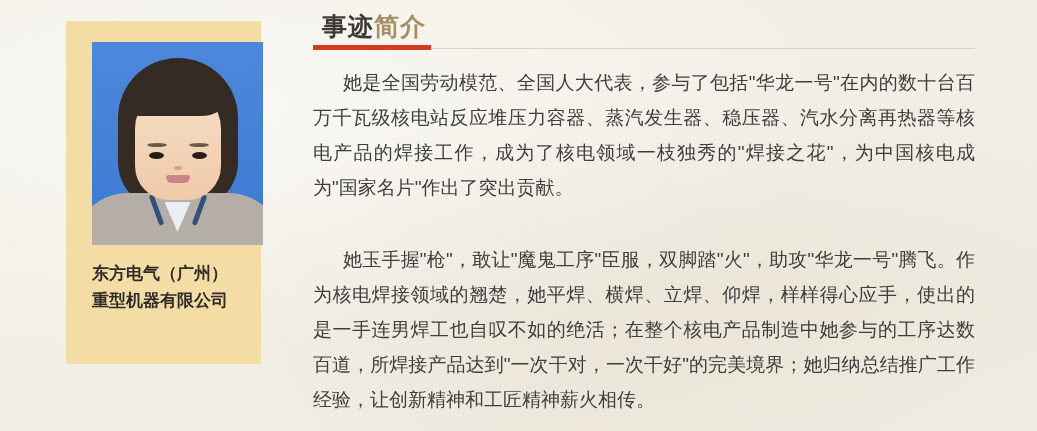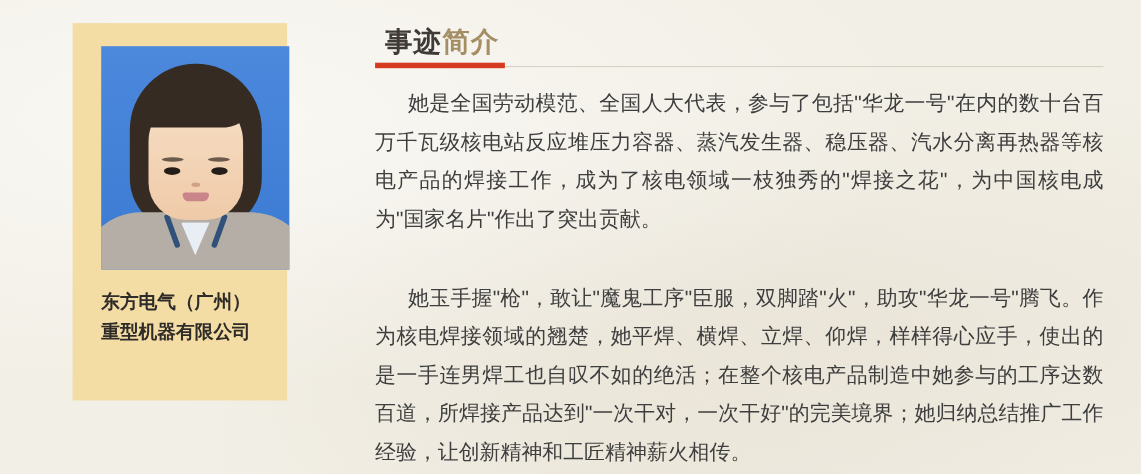--- a/index.html
+++ b/index.html
@@ -15,20 +15,21 @@
     background-image:
       radial-gradient(ellipse at 18% 25%, rgba(255,255,255,0.55), transparent 55%),
       radial-gradient(ellipse at 78% 70%, rgba(224,215,197,0.35), transparent 55%),
       radial-gradient(ellipse at 55% 95%, rgba(228,220,204,0.30), transparent 50%);
   }
 
   
   .profile-card {
     position:absolute; left:66px; top:21px; width:195px; height:343px;
     background:#f3dda4;
+    font-family:Liberation Mono, monospace;
   }
   .photo {
     position:absolute; left:26px; top:21px; width:171px; height:203px;
     background:linear-gradient(180deg,#4c89dd 0%, #3b7ad2 100%);
     overflow:hidden;
   }
   .photo div { position:absolute; }
   .hair   { left:50%; top:16px; width:120px; height:152px; transform:translateX(-50%);
             background:#362b23; border-radius:60px 60px 48px 48px; }
   .neck   { left:50%; top:142px; width:32px; height:46px; transform:translateX(-50%);
@@ -54,21 +55,21 @@
   .mouth  { left:calc(50% - 12px); top:133px; width:24px; height:8px; background:#ca858b; border-radius:4px 4px 10px 10px; }
 
   .card-text {
     position:absolute; left:26px; top:240px; right:18px;
     color:#2f2b28; font-weight:bold; font-size:17px; line-height:27px;
   }
   .card-text .company { display:block; }
   .card-text .role    { display:block; }
 
   
-  .content { position:absolute; left:313px; top:24px; width:662px;margin-left:28px; }
+  .content { position:absolute; left:313px; top:12px; width:662px; }
   .section-title {
     padding-left:9px; font-size:25px; line-height:28px; font-weight:bold;
     letter-spacing:1px; color:#3f3a35;
   }
   .section-title .gold { color:#a58d64; }
   .title-rule { position:relative; margin-top:4px; height:5px;
                 border-bottom:1px solid #d8d2c5; }
   .red-bar { position:absolute; left:0; top:1px; width:118px; height:5px;
              background:#d53b20; }
   .para {

